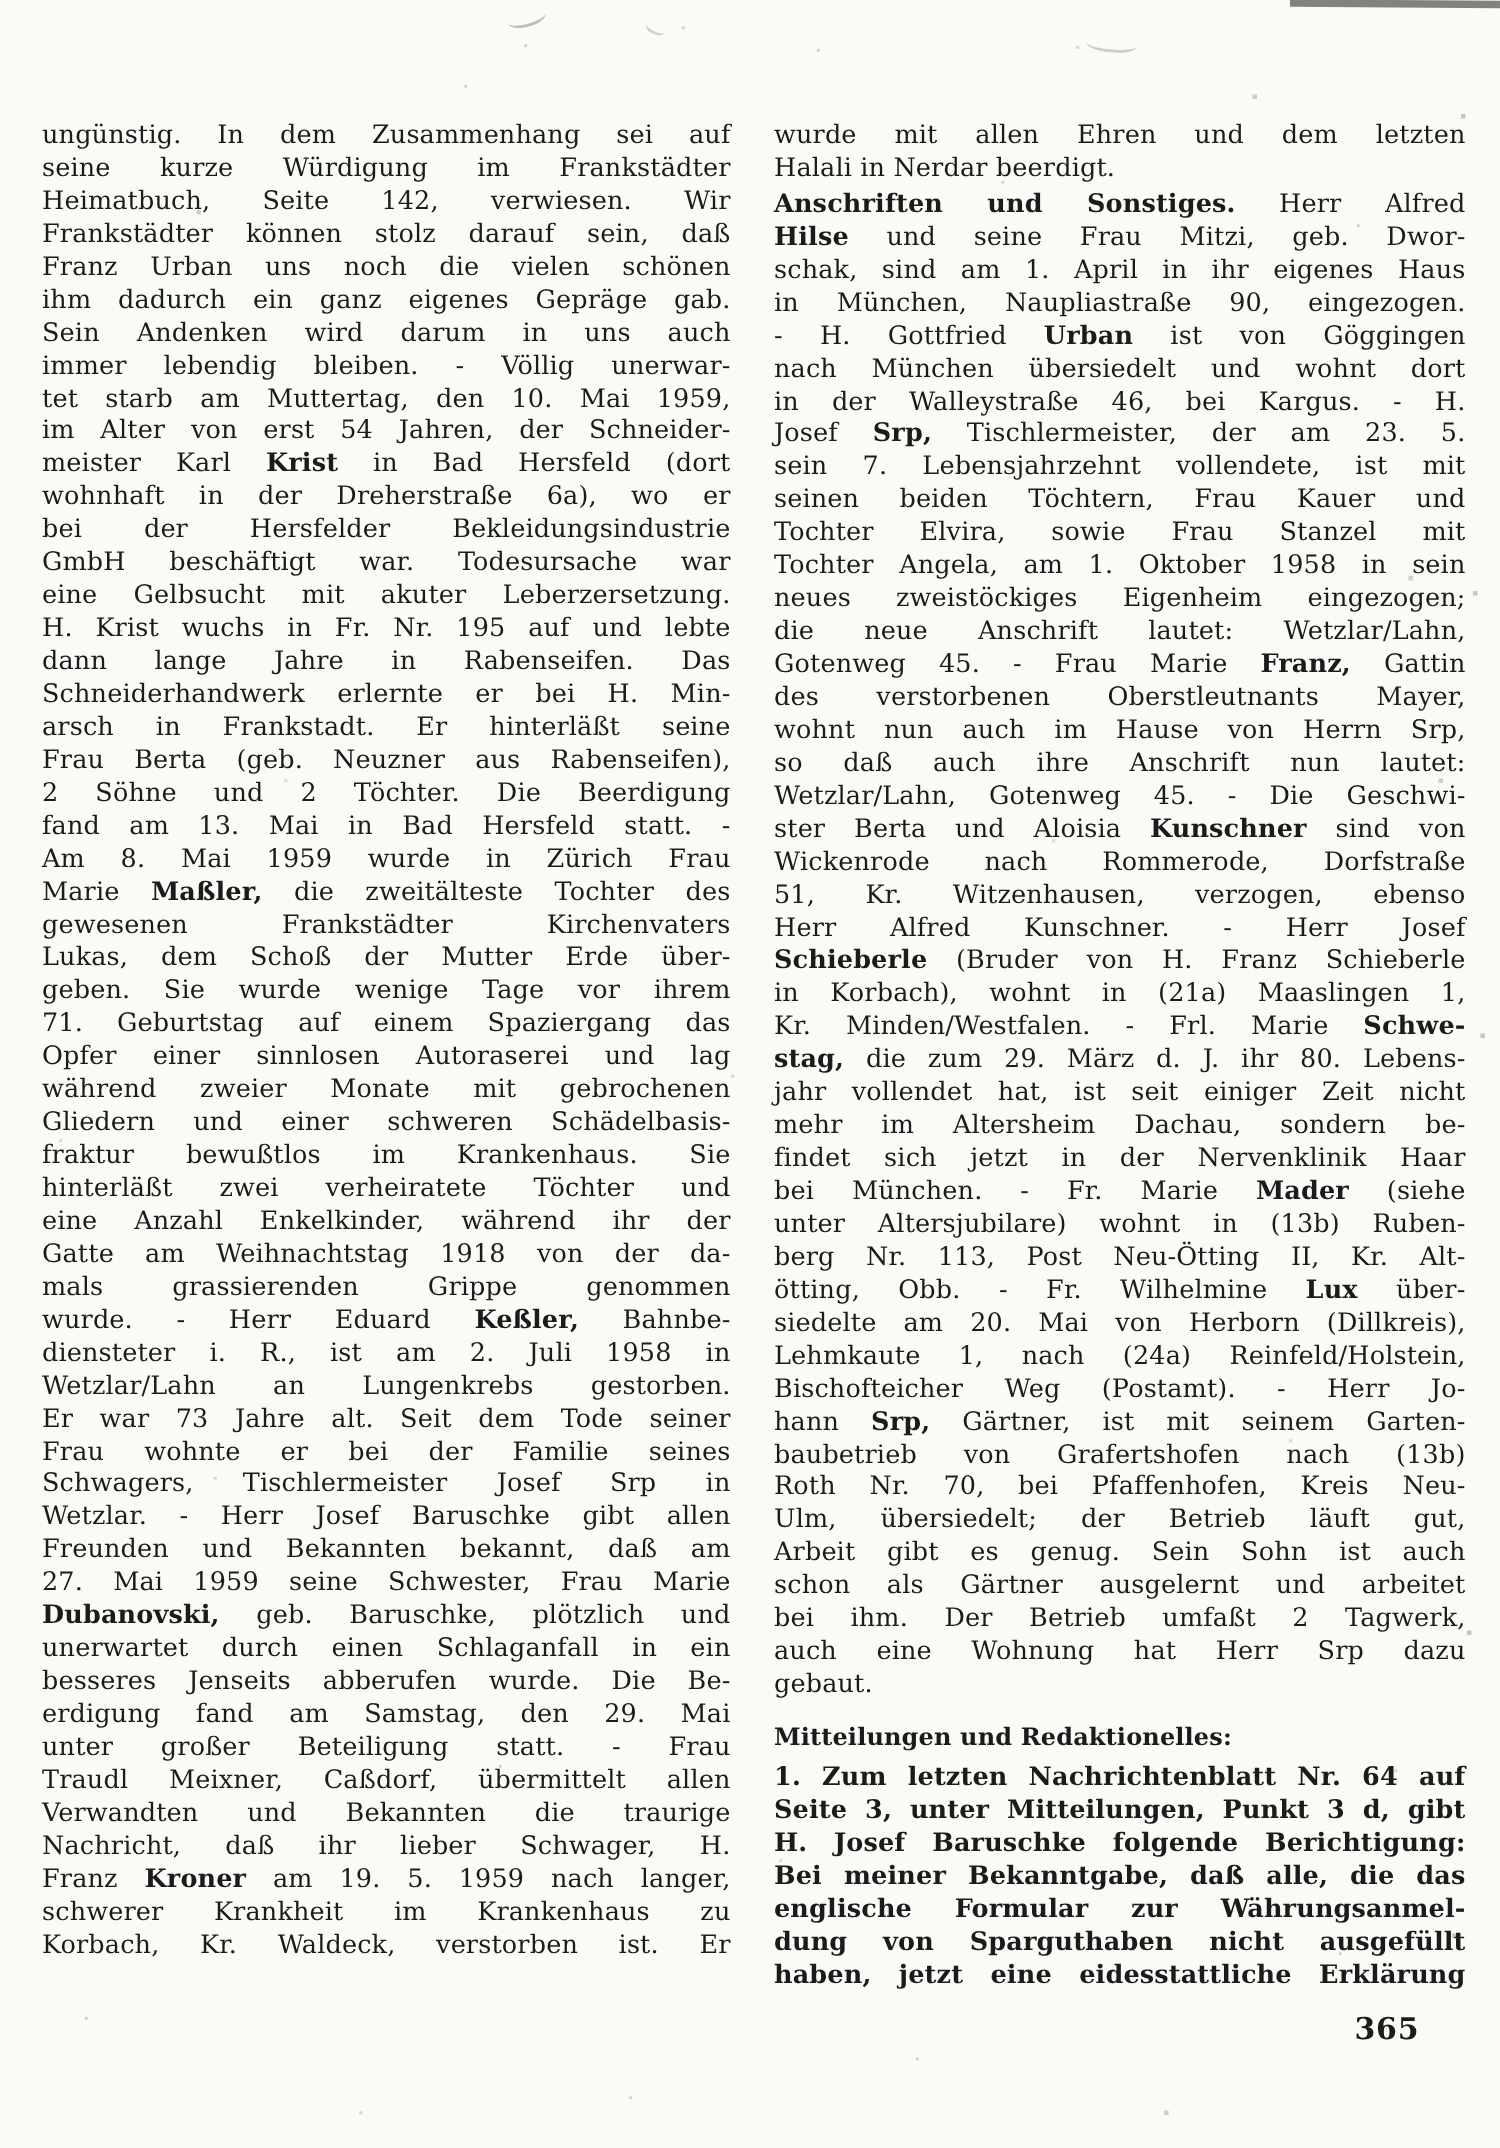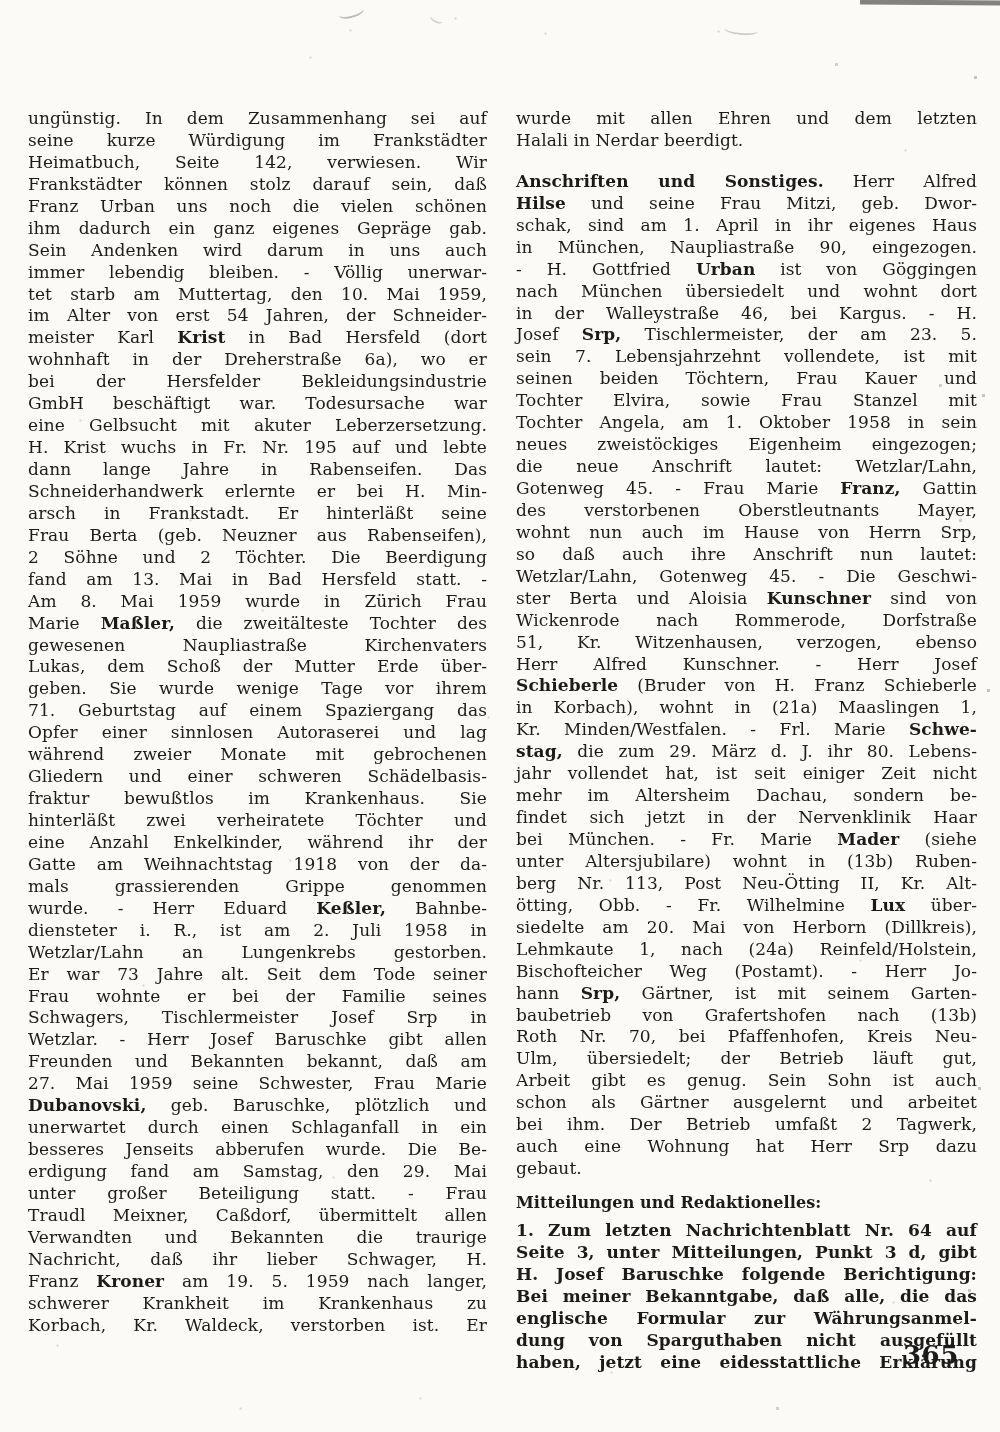--- a/index.html
+++ b/index.html
@@ -5,39 +5,39 @@
   html,body { margin:0; padding:0; }
   body {
     width:1000px; height:1432px;
     background:#fbfaf7;
     font-family:"DejaVu Serif", serif;
     color:#1b1b1b;
     position:relative;
     overflow:hidden;
   }
   .page { position:absolute; inset:0; }
-  .col { position:absolute; top:108px; }
+  .col { position:absolute; top:80px; }
   #col-0 { left:28px;  width:459px; }
   #col-1 { left:516px; width:461px; }
   .block { margin:0; }
   .line {
     font-size:17px;
     line-height:21.95px;
     height:21.95px;
     text-align:justify;
     text-align-last:justify;
     white-space:normal;
     letter-spacing:0.1px;
   }
   .line.nj { text-align-last:left; }
   .b { font-weight:700; }
   .heading .line { font-size:16px; }
   .page-number {
     position:absolute; top:1340px; left:903px;
-    font-size:26px; font-weight:700; letter-spacing:0.5px;
+    font-size:20px; font-weight:700; letter-spacing:0.5px;
   }
   
   .edge-smudge {
     position:absolute; top:0; left:860px; width:140px; height:5px;
     background:#4e4e4e; opacity:.7; transform:skewY(.4deg);
   }
   .mark { position:absolute; border-radius:50%; }
   .mark1 { left:338px; top:6px;  width:26px; height:10px; border-bottom:2px solid rgba(90,90,90,.38); transform:rotate(-15deg); }
   .mark2 { left:724px; top:24px; width:34px; height:9px;  border-bottom:2px solid rgba(110,110,110,.32); transform:rotate(5deg); }
   .mark3 { left:430px; top:14px; width:14px; height:7px;  border-bottom:2px solid rgba(120,120,120,.3); transform:rotate(25deg); }
@@ -87,21 +87,21 @@
         <div class="line"><span>eine Gelbsucht mit akuter Leberzersetzung.</span></div>
         <div class="line"><span>H. Krist wuchs in Fr. Nr. 195 auf und lebte</span></div>
         <div class="line"><span>dann lange Jahre in Rabenseifen. Das</span></div>
         <div class="line"><span>Schneiderhandwerk erlernte er bei H. Min-</span></div>
         <div class="line"><span>arsch in Frankstadt. Er hinterläßt seine</span></div>
         <div class="line"><span>Frau Berta (geb. Neuzner aus Rabenseifen),</span></div>
         <div class="line"><span>2 Söhne und 2 Töchter. Die Beerdigung</span></div>
         <div class="line"><span>fand am 13. Mai in Bad Hersfeld statt. -</span></div>
         <div class="line"><span>Am 8. Mai 1959 wurde in Zürich Frau</span></div>
         <div class="line"><span>Marie </span><span class="b">Maßler,</span><span> die zweitälteste Tochter des</span></div>
-        <div class="line"><span>gewesenen Naupliastraße Kirchenvaters</span></div>
+        <div class="line"><span>gewesenen Frankstädter Kirchenvaters</span></div>
         <div class="line"><span>Lukas, dem Schoß der Mutter Erde über-</span></div>
         <div class="line"><span>geben. Sie wurde wenige Tage vor ihrem</span></div>
         <div class="line"><span>71. Geburtstag auf einem Spaziergang das</span></div>
         <div class="line"><span>Opfer einer sinnlosen Autoraserei und lag</span></div>
         <div class="line"><span>während zweier Monate mit gebrochenen</span></div>
         <div class="line"><span>Gliedern und einer schweren Schädelbasis-</span></div>
         <div class="line"><span>fraktur bewußtlos im Krankenhaus. Sie</span></div>
         <div class="line"><span>hinterläßt zwei verheiratete Töchter und</span></div>
         <div class="line"><span>eine Anzahl Enkelkinder, während ihr der</span></div>
         <div class="line"><span>Gatte am Weihnachtstag 1918 von der da-</span></div>
@@ -126,21 +126,21 @@
         <div class="line"><span>Franz </span><span class="b">Kroner</span><span> am 19. 5. 1959 nach langer,</span></div>
         <div class="line"><span>schwerer Krankheit im Krankenhaus zu</span></div>
         <div class="line"><span>Korbach, Kr. Waldeck, verstorben ist. Er</span></div>
       </div>
     </div>
   <div class="col" id="col-1">
       <div class="block">
         <div class="line"><span>wurde mit allen Ehren und dem letzten</span></div>
         <div class="line nj"><span>Halali in Nerdar beerdigt.</span></div>
       </div>
-      <div class="block" style="margin-top: 19px;">
+      <div class="block" style="margin-top: 2px;">
         <div class="line"><span class="b">Anschriften und Sonstiges.</span><span> Herr Alfred</span></div>
         <div class="line"><span class="b">Hilse</span><span> und seine Frau Mitzi, geb. Dwor-</span></div>
         <div class="line"><span>schak, sind am 1. April in ihr eigenes Haus</span></div>
         <div class="line"><span>in München, Naupliastraße 90, eingezogen.</span></div>
         <div class="line"><span>- H. Gottfried </span><span class="b">Urban</span><span> ist von Göggingen</span></div>
         <div class="line"><span>nach München übersiedelt und wohnt dort</span></div>
         <div class="line"><span>in der Walleystraße 46, bei Kargus. - H.</span></div>
         <div class="line"><span>Josef </span><span class="b">Srp,</span><span> Tischlermeister, der am 23. 5.</span></div>
         <div class="line"><span>sein 7. Lebensjahrzehnt vollendete, ist mit</span></div>
         <div class="line"><span>seinen beiden Töchtern, Frau Kauer und</span></div>

